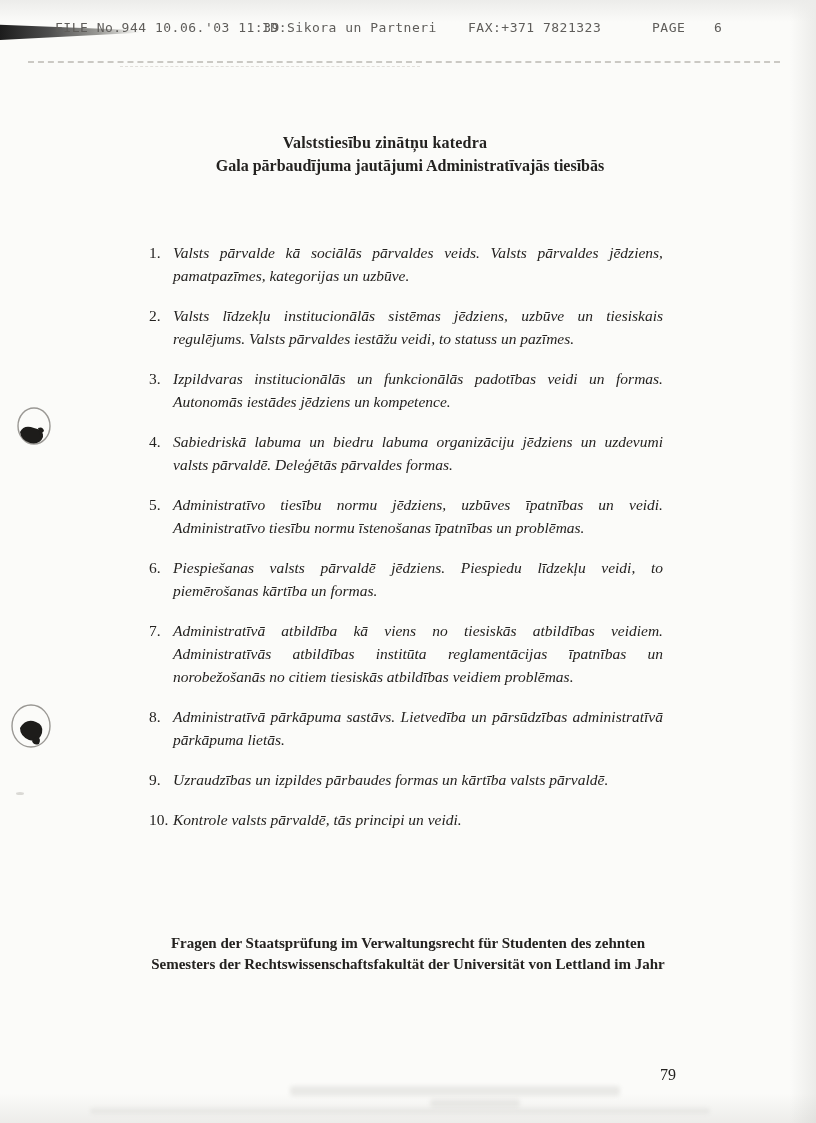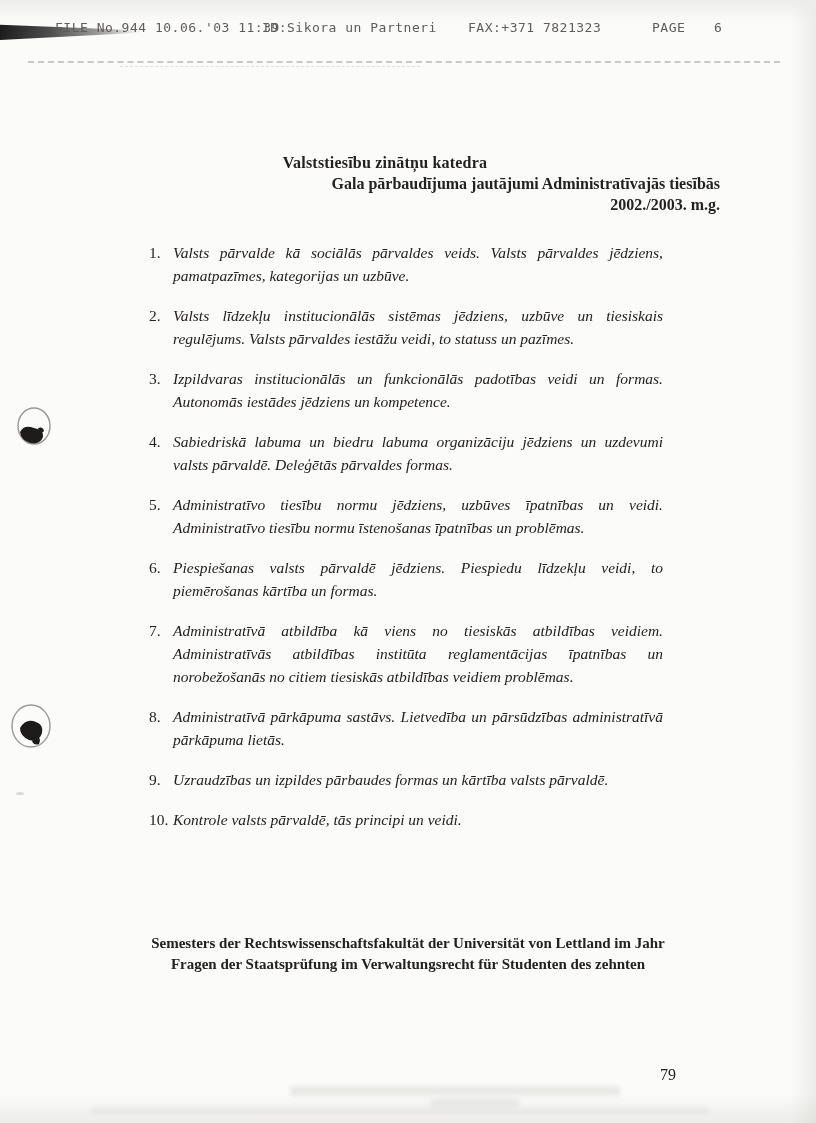--- a/index.html
+++ b/index.html
@@ -52,25 +52,24 @@
   .ghost.g1 { left: 290px; top: 1086px; width: 330px; height: 10px; opacity: 0.16; }
   .ghost.g2 { left: 430px; top: 1099px; width: 90px;  height: 8px;  opacity: 0.14; }
   .ghost.g3 { left: 90px;  top: 1108px; width: 620px; height: 6px;  opacity: 0.10; }
   .speck { position: absolute; background:#b9b7b2; opacity:.5; border-radius:50%; }
 
   
   .doc-title {
     position: absolute; top: 134px; left: 70px; width: 630px;
     text-align: center; font-weight: bold; font-size: 16px;
     letter-spacing: 0.2px;
-    margin-top: 20px;
   }
   .doc-subtitle {
-    position: absolute; top: 173px; left: 100px; width: 620px;
-    text-align: right; font-weight: bold; font-size: 16px; line-height: 21px;
+    position: absolute; top: 155px; left: 100px; width: 620px;
+    text-align: center; font-weight: bold; font-size: 16px; line-height: 21px;
   }
 
   .question-list {
     position: absolute; top: 241px; left: 149px; width: 514px;
     font-size: 15.5px; line-height: 23px;
   }
   .q-item { display: flex; margin-bottom: 17px; }
   .q-num  { flex: none; width: 24px; }
   .q-text { flex: 1; text-align: justify; text-align-last: left; font-style: italic; }
 
@@ -108,21 +107,20 @@
   </svg>
   <svg class="punch" style="left:6px; top:700px;" width="50" height="60">
     <ellipse cx="25" cy="26" rx="19" ry="21" fill="none" stroke="#9a9894" stroke-width="1.4"></ellipse>
     <path d="M14 28 Q20 18 30 22 Q38 25 36 33 Q33 43 23 40 Q14 36 14 28 Z" fill="#1d1c1a"></path>
     <path d="M30 36 Q36 38 33 44 Q28 46 26 41 Z" fill="#1d1c1a"></path>
   </svg>
 
   <div class="doc-title">Valststiesību zinātņu katedra</div>
   <div class="doc-subtitle">
     <div>Gala pārbaudījuma jautājumi Administratīvajās tiesībās</div>
-    <div>2002./2003. m.g.</div>
   </div>
 
   <div class="question-list">
     <div class="q-item">
       <span class="q-num">1.</span>
       <span class="q-text">Valsts pārvalde kā sociālās pārvaldes veids. Valsts pārvaldes jēdziens, pamatpazīmes, kategorijas un uzbūve.</span>
     </div>
     <div class="q-item">
       <span class="q-num">2.</span>
       <span class="q-text">Valsts līdzekļu institucionālās sistēmas jēdziens, uzbūve un tiesiskais regulējums. Valsts pārvaldes iestāžu veidi, to statuss un pazīmes.</span>
@@ -155,22 +153,22 @@
       <span class="q-num">9.</span>
       <span class="q-text">Uzraudzības un izpildes pārbaudes formas un kārtība valsts pārvaldē.</span>
     </div>
     <div class="q-item">
       <span class="q-num">10.</span>
       <span class="q-text">Kontrole valsts pārvaldē, tās principi un veidi.</span>
     </div>
   </div>
 
   <div class="german-footer">
+    <div>Fragen der Staatsprüfung im Verwaltungsrecht für Studenten des zehnten</div>
     <div>Semesters der Rechtswissenschaftsfakultät der Universität von Lettland im Jahr</div>
-    <div>Fragen der Staatsprüfung im Verwaltungsrecht für Studenten des zehnten</div>
   </div>
 
   <div class="page-number">79</div>
 
   <div class="ghost g1"></div>
   <div class="ghost g2"></div>
   <div class="ghost g3"></div>
   <div class="speck" style="left:16px; top:792px; width:8px; height:3px;"></div>
 
 </div>

